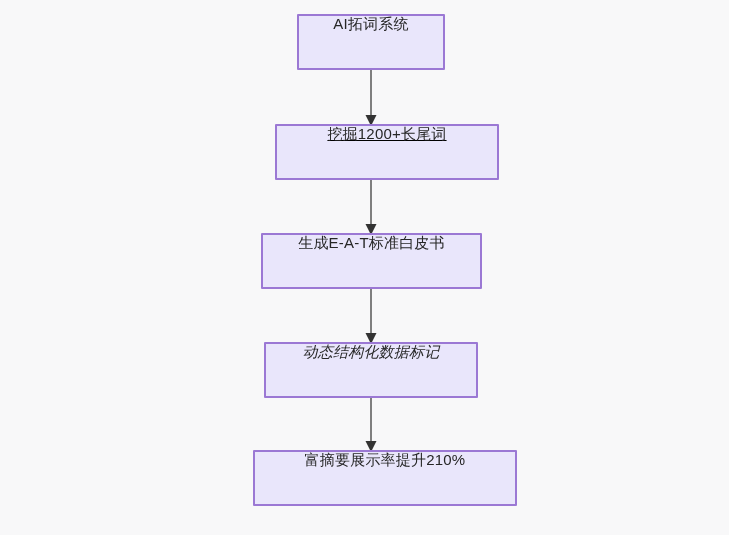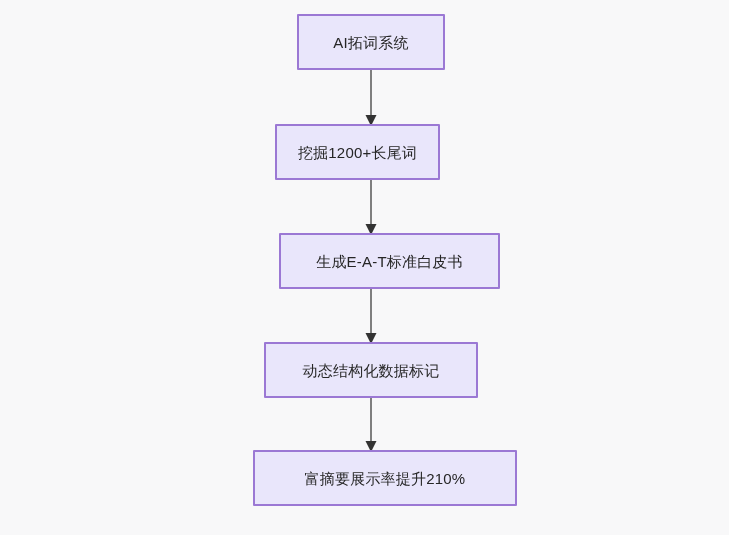--- a/index.html
+++ b/index.html
@@ -18,43 +18,43 @@
     position: relative;
     width: 729px;
     height: 535px;
     background: #f8f8f9;
   }
 
   .node {
     position: absolute;
     box-sizing: border-box;
     display: flex;
-    align-items: center;
+    align-items: flex-start;
     justify-content: center;
     background: #e9e6fb;
     border: 2px solid #9b78d4;
     border-radius: 1px;
     height: 56px;
     z-index: 2;
   }
 
   .node-label {
     font-size: 15px;
     line-height: 1;
     color: #262626;
     letter-spacing: 0.2px;
     white-space: nowrap;
     font-family: "Liberation Sans", "DejaVu Sans", sans-serif;
   }
 
   
   .node-1 { left: 297px; top: 14px;  width: 148px; }
-  .node-2 { left: 275px; top: 124px; width: 165px; }
-  .node-3 { left: 261px; top: 233px; width: 221px; margin-left: 18px; }
-  .node-4 { left: 264px; top: 342px; width: 214px; }
+  .node-2 { left: 275px; top: 124px; width: 224px; text-decoration: underline; }
+  .node-3 { left: 261px; top: 233px; width: 221px; }
+  .node-4 { left: 264px; top: 342px; width: 214px; font-style: italic; }
   .node-5 { left: 253px; top: 450px; width: 264px; }
 
   .edge {
     position: absolute;
     z-index: 1;
     overflow: visible;
   }
   .edge-line {
     stroke: #7f7f7f;
     stroke-width: 2;

